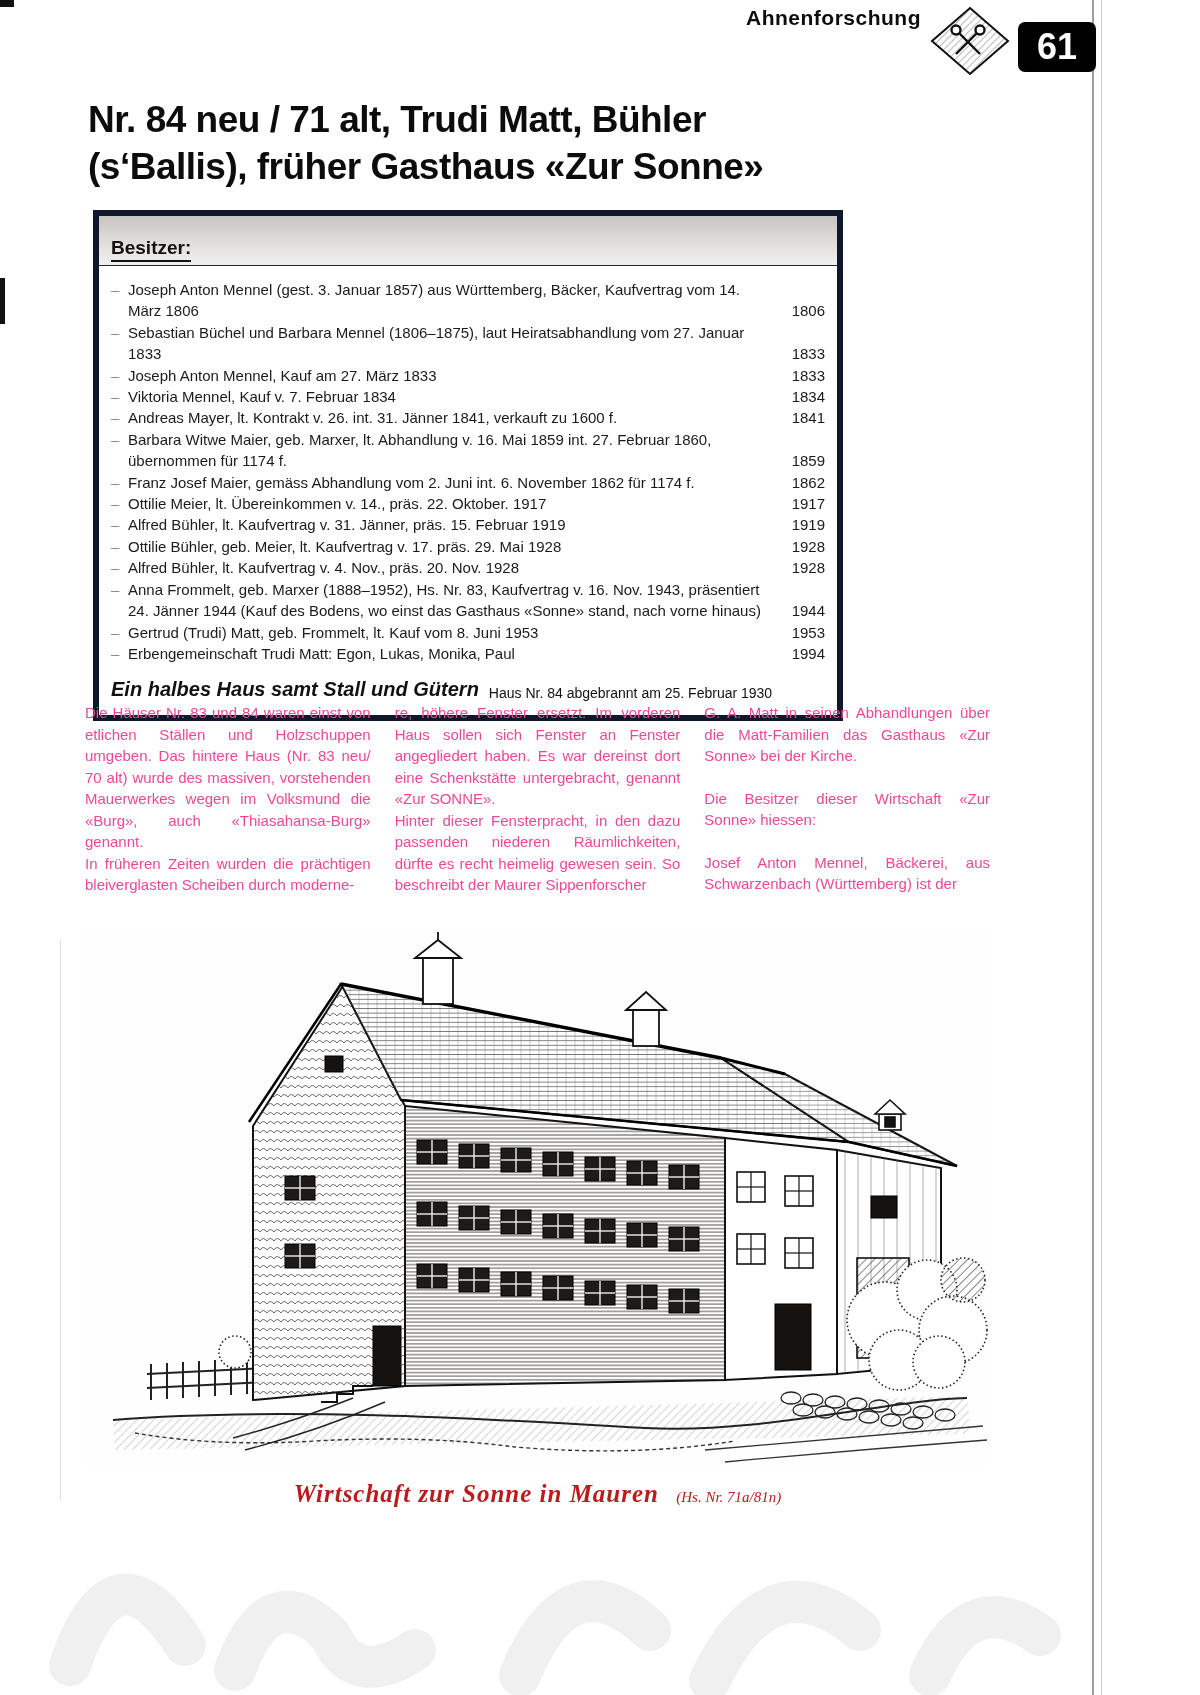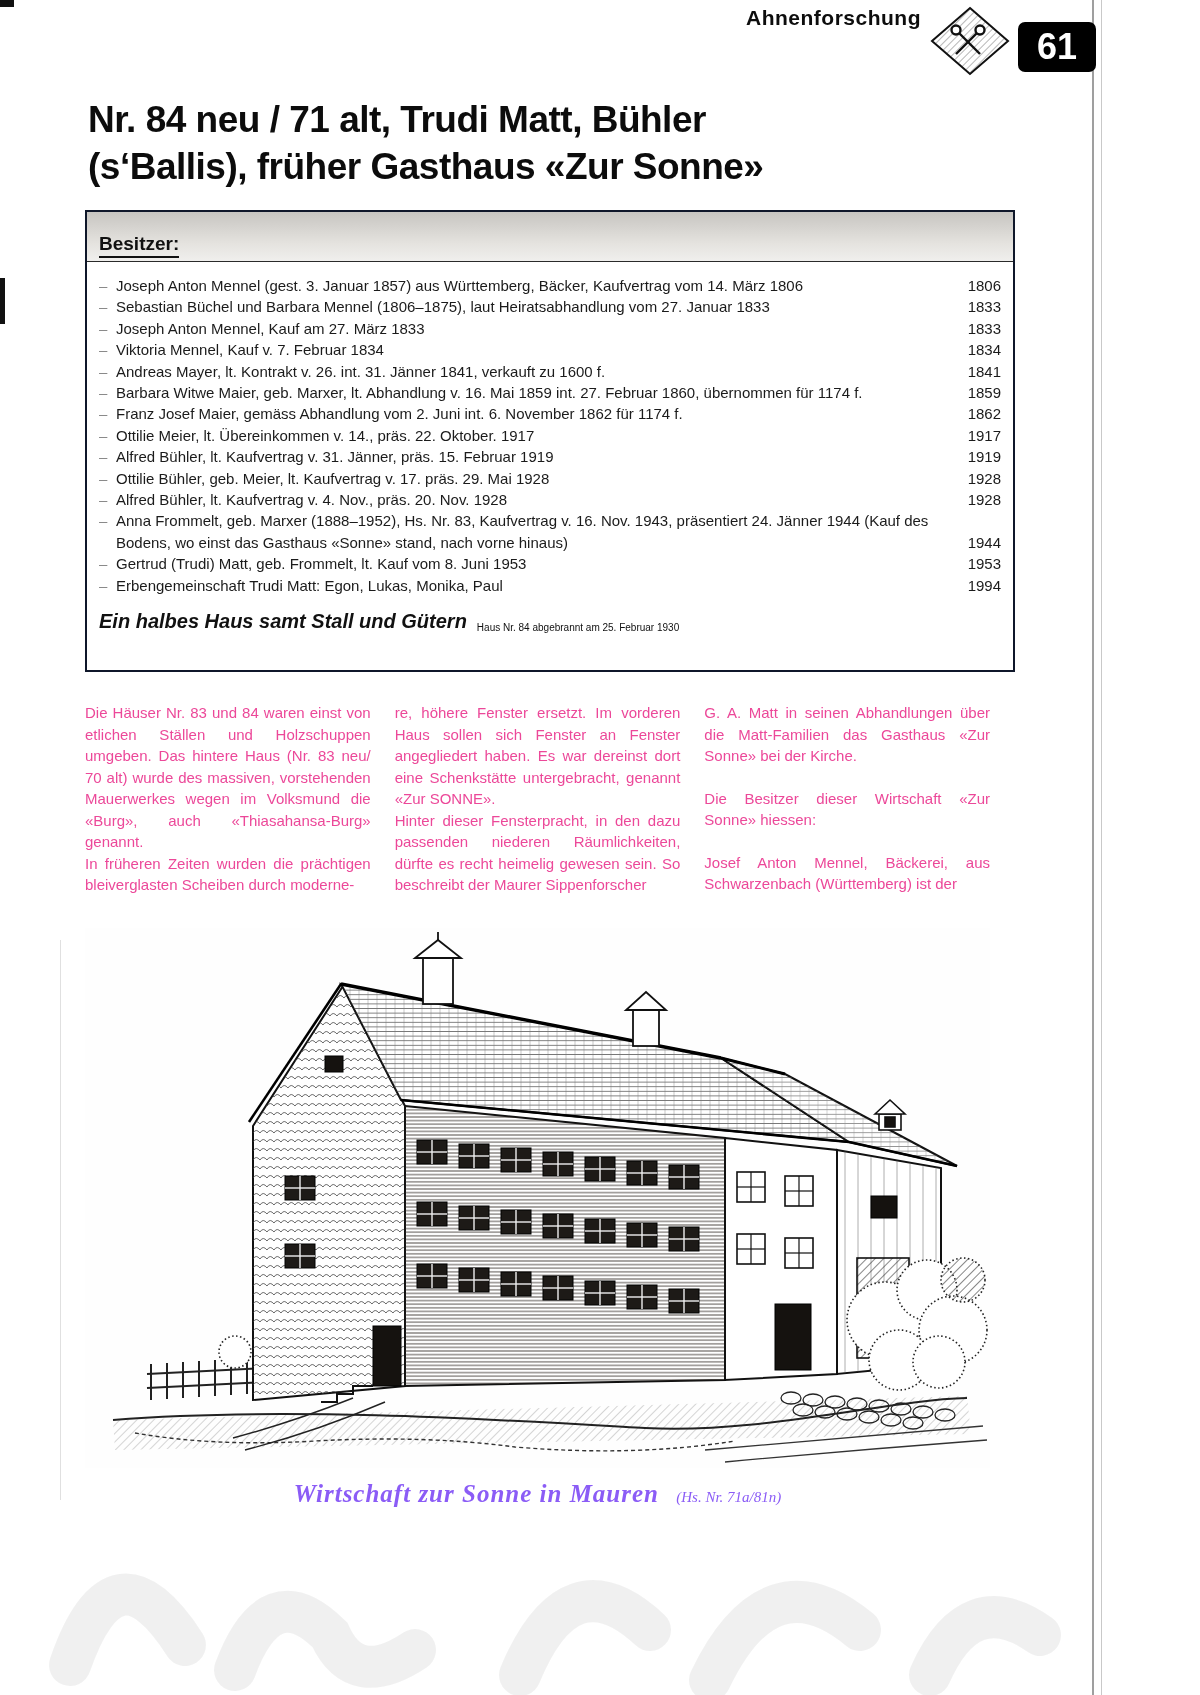--- a/index.html
+++ b/index.html
@@ -17,45 +17,45 @@
   .section-title{position:absolute;top:6px;left:746px;font-size:21px;font-weight:bold;letter-spacing:.5px;color:#0d0d0d;}
   .crest{position:absolute;left:930px;top:6px;width:80px;height:70px;}
   .page-badge{position:absolute;left:1018px;top:22px;width:78px;height:50px;background:#000;color:#fff;
               display:flex;align-items:center;justify-content:center;font-size:36px;font-weight:bold;border-radius:7px;}
 
   
   .title{position:absolute;left:88px;top:96px;margin:0;font-size:37px;line-height:47px;font-weight:bold;letter-spacing:-.5px;color:#0c0c0c;}
   .tl{display:block;}
 
   
-  .owners-box{position:absolute;left:85px;top:210px;width:930px;min-height:462px;border:2px solid #0f172a;background:#fff;box-sizing:border-box;}
+  .owners-box{position:absolute;left:93px;top:210px;width:750px;min-height:462px;border:6px solid #0f172a;background:#fff;box-sizing:border-box;}
   .owners-head{height:46px;background:linear-gradient(180deg,#c7c5c1,#e5e3df 65%,#f0efed);
                border-bottom:1px solid #2a2a2a;display:flex;align-items:flex-end;padding:0 12px 3px;}
   .owners-heading{font-size:19px;font-weight:bold;border-bottom:2px solid #111;padding-bottom:1px;}
   .owner-list{padding:13px 12px 2px 12px;}
   .owner-row{display:flex;align-items:flex-end;font-size:15px;line-height:21.4px;color:#1b1b1b;}
   .owner-bullet{width:17px;color:#8a8a8a;align-self:flex-start;flex:0 0 auto;}
   .owner-text{flex:1;padding-right:8px;}
   .owner-year{width:42px;text-align:right;flex:0 0 auto;}
   .owners-footer{padding:12px 12px 14px;display:flex;align-items:flex-end;gap:10px;flex-wrap:wrap;}
   .of-lead{font-size:20px;font-weight:bold;font-style:italic;white-space:nowrap;}
-  .of-note{font-size:10px;}
+  .of-note{font-size:14px;}
 
   
   .columns{position:absolute;left:85px;top:702px;width:905px;display:flex;gap:24px;}
   .col{flex:1;font-size:15px;line-height:21.5px;text-align:justify;color:#ec4899;}
   .col p{margin:0;}
   .col p.gap{margin-top:21px;}
   .bold{font-weight:normal;}
 
   
   .illustration{position:absolute;left:85px;top:928px;width:905px;margin:0;}
   .illustration svg{display:block;width:905px;height:540px;background:#fefefe;}
   .caption{margin-top:12px;text-align:center;font-family:"Liberation Serif",serif;font-style:italic;
-           font-weight:bold;font-size:25px;letter-spacing:1px;color:#8b5cf6;}
+           font-weight:bold;font-size:25px;letter-spacing:1px;color:#b91c1c;}
   .cap-suffix{font-size:15px;font-weight:normal;letter-spacing:0;margin-left:10px;}
 
   
   .bleed{position:absolute;left:0;top:1515px;width:1100px;height:180px;opacity:.06;}
 </style>
 </head>
 <body>
 
 <div class="page">
 

